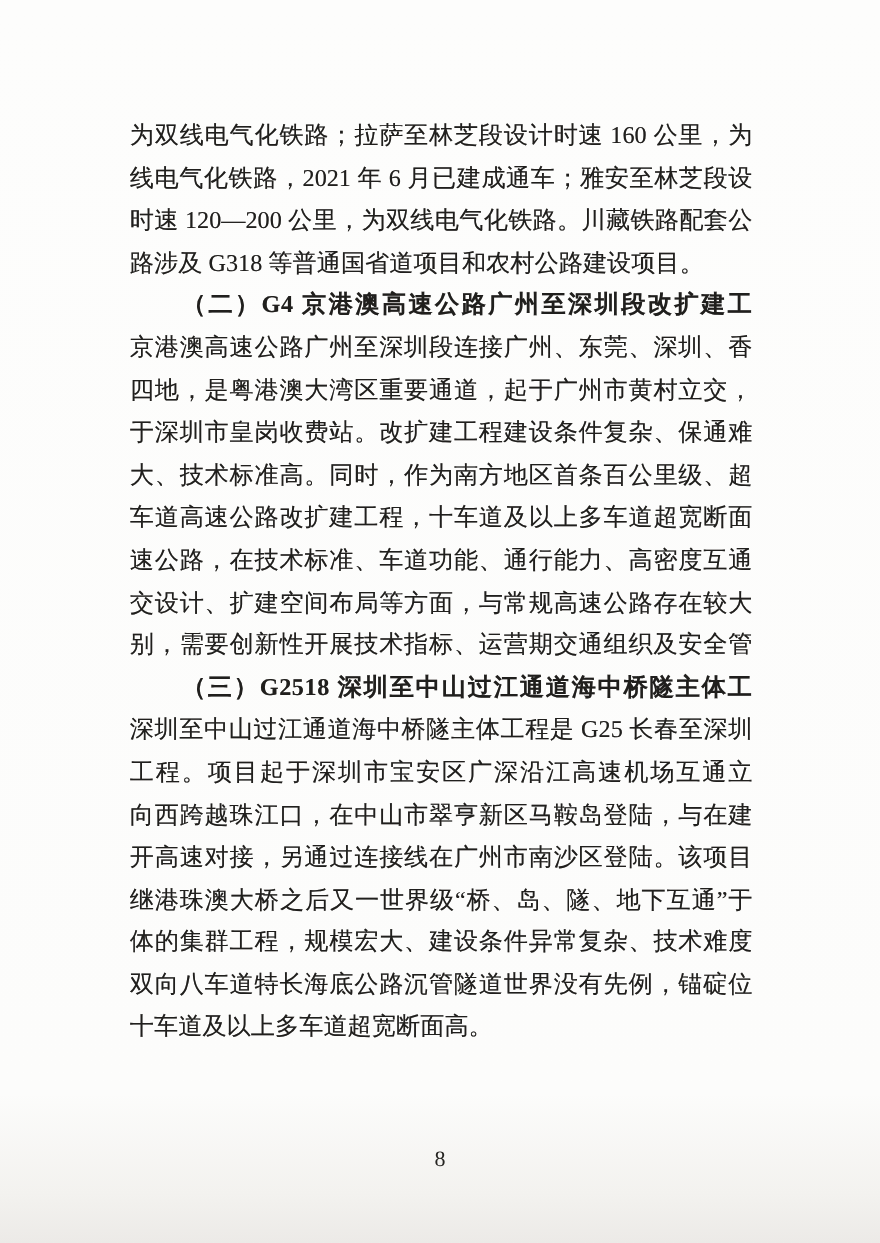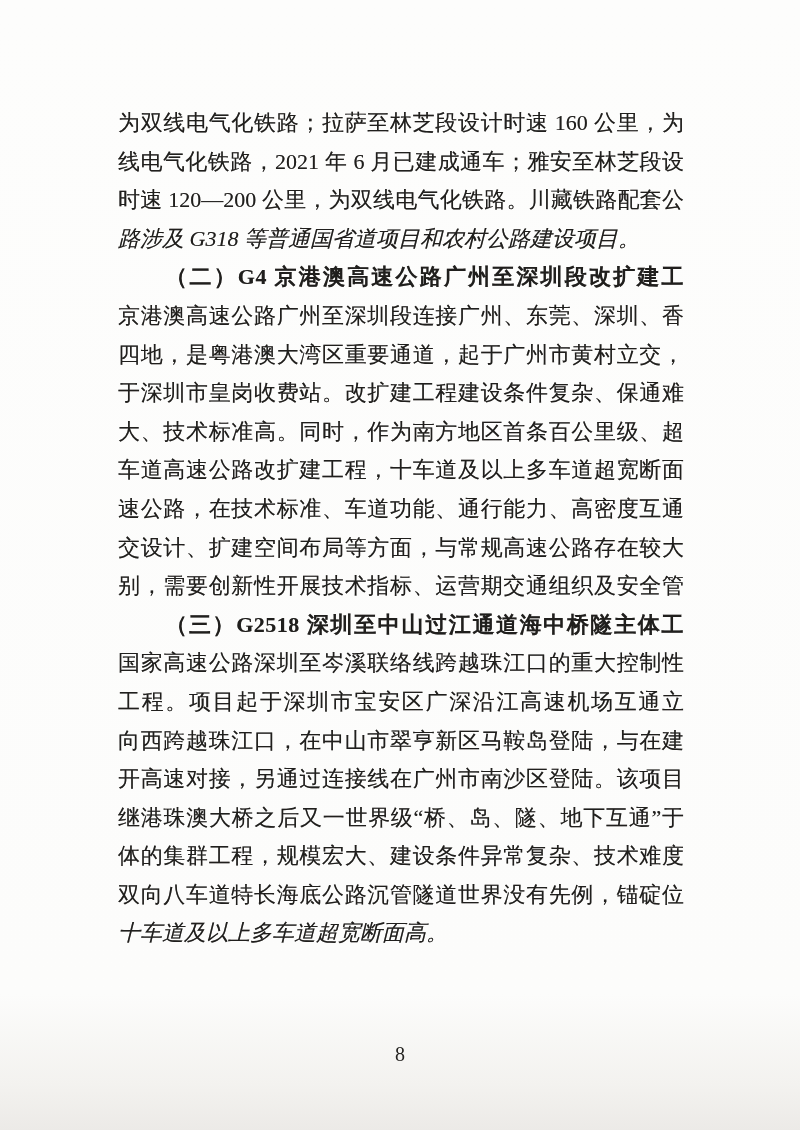--- a/index.html
+++ b/index.html
@@ -28,21 +28,20 @@
     text-shadow: 0 0 0.6px rgba(45, 42, 40, 0.55);
   }
   .line {
     height: 38.6px;
     overflow: hidden;
     text-align: justify;
     text-align-last: justify;
   }
   .line.last {
     text-align-last: left;
-    font-style: italic;
   }
   .line.heading {
     font-weight: 700;
     text-indent: 2.15em;
     letter-spacing: 0.5px;
   }
   .page-number {
     position: absolute;
     left: 0;
     top: 1040px;
@@ -68,21 +67,21 @@
     <div class="line">京港澳高速公路广州至深圳段连接广州、东莞、深圳、香港</div>
     <div class="line">四地，是粤港澳大湾区重要通道，起于广州市黄村立交，止</div>
     <div class="line">于深圳市皇岗收费站。改扩建工程建设条件复杂、保通难度</div>
     <div class="line">大、技术标准高。同时，作为南方地区首条百公里级、超多</div>
     <div class="line">车道高速公路改扩建工程，十车道及以上多车道超宽断面高</div>
     <div class="line">速公路，在技术标准、车道功能、通行能力、高密度互通立</div>
     <div class="line">交设计、扩建空间布局等方面，与常规高速公路存在较大差</div>
     <div class="line">别，需要创新性开展技术指标、运营期交通组织及安全管控</div>
 
     <div class="line heading">（三）G2518 深圳至中山过江通道海中桥隧主体工程。</div>
-    <div class="line">国家高速公路深圳至岑溪联络线跨越珠江口的重大控制性</div>
+    <div class="line">深圳至中山过江通道海中桥隧主体工程是 G25 长春至深圳</div>
     <div class="line">工程。项目起于深圳市宝安区广深沿江高速机场互通立交，</div>
     <div class="line">向西跨越珠江口，在中山市翠亨新区马鞍岛登陆，与在建中</div>
     <div class="line">开高速对接，另通过连接线在广州市南沙区登陆。该项目是</div>
     <div class="line">继港珠澳大桥之后又一世界级“桥、岛、隧、地下互通”于一</div>
     <div class="line">体的集群工程，规模宏大、建设条件异常复杂、技术难度高，</div>
     <div class="line">双向八车道特长海底公路沉管隧道世界没有先例，锚碇位于</div>
     <div class="line last">十车道及以上多车道超宽断面高。</div>
 
   </div>
 

